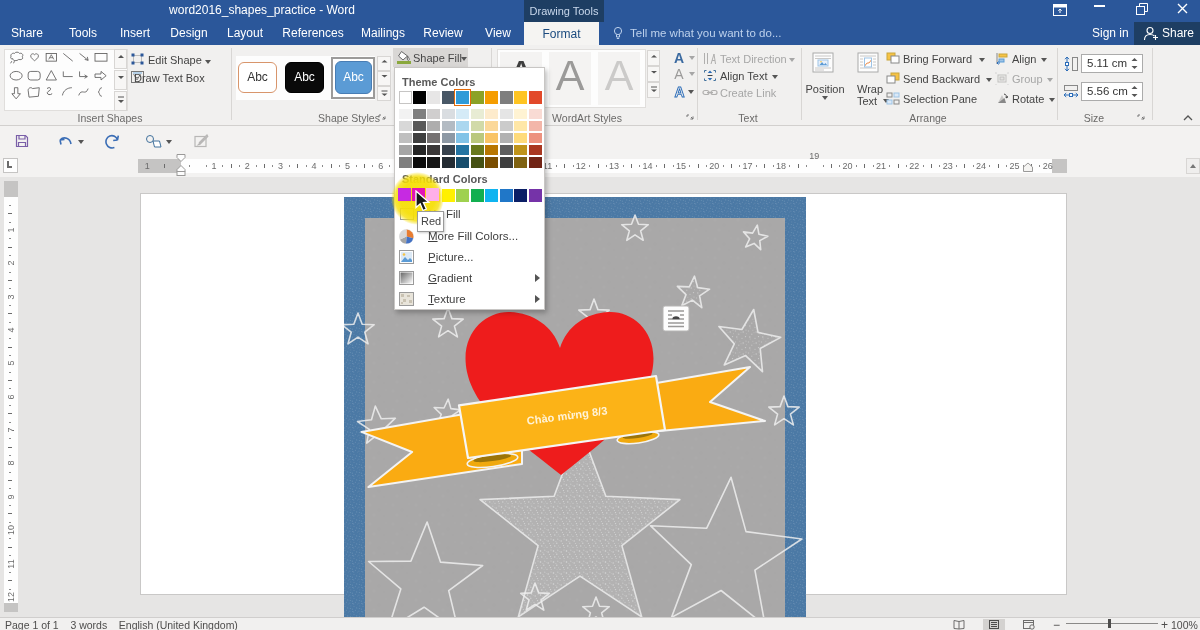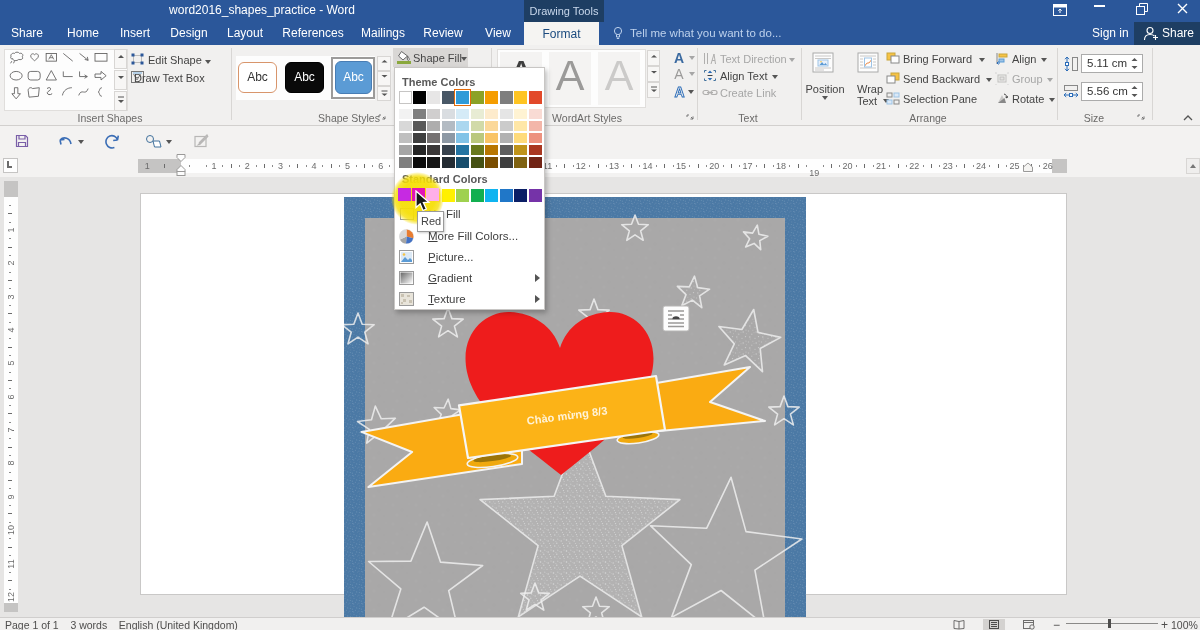--- a/index.html
+++ b/index.html
@@ -50,21 +50,21 @@
   </svg>
 <div class="abs" style="left:1094px;top:5px;width:11px;height:2px;background:#fff"></div>
 <svg class="abs" style="left:1136px;top:3px" width="12" height="12" viewBox="0 0 12 12">
 <rect x="0.5" y="3.5" width="8" height="8" fill="none" stroke="#fff"></rect>
     <path d="M3.5 3.5 L3.5 0.5 L11.5 0.5 L11.5 8.5 L8.5 8.5" fill="none" stroke="#fff"></path>
   </svg>
 <svg class="abs" style="left:1177px;top:3px" width="11" height="11" viewBox="0 0 11 11">
 <path d="M1 1 L10 10 M10 1 L1 10" stroke="#fff" stroke-width="1.4"></path>
   </svg>
 <div class="abs tab" style="left:10px;width:34px">Share</div>
-<div class="abs tab" style="left:62px;width:42px">Home</div>
+<div class="abs tab" style="left:62px;width:42px">Tools</div>
 <div class="abs tab" style="left:116px;width:38px">Insert</div>
 <div class="abs tab" style="left:168px;width:42px">Design</div>
 <div class="abs tab" style="left:224px;width:42px">Layout</div>
 <div class="abs tab" style="left:280px;width:66px">References</div>
 <div class="abs tab" style="left:358px;width:50px">Mailings</div>
 <div class="abs tab" style="left:420px;width:46px">Review</div>
 <div class="abs tab" style="left:482px;width:32px">View</div>
 <div class="abs" id="formattab">Format</div>
 <svg class="abs" id="bulb" viewBox="0 0 12 14">
     <g stroke="#bdd1ec" fill="none">
@@ -437,21 +437,21 @@
 <div class="abs" style="left:722.5px;top:165px;width:1px;height:2px;background:#8a8a8a"></div>
 <div class="abs" style="left:739.2px;top:165px;width:1px;height:2px;background:#8a8a8a"></div>
 <div class="abs ticknum" style="left:742.6px;top:161px;width:10px;text-align:center">17</div>
 <div class="abs" style="left:764.2px;top:164px;width:1px;height:4px;background:#6b6b6b"></div>
 <div class="abs" style="left:755.9px;top:165px;width:1px;height:2px;background:#8a8a8a"></div>
 <div class="abs" style="left:772.6px;top:165px;width:1px;height:2px;background:#8a8a8a"></div>
 <div class="abs ticknum" style="left:775.9px;top:161px;width:10px;text-align:center">18</div>
 <div class="abs" style="left:797.6px;top:164px;width:1px;height:4px;background:#6b6b6b"></div>
 <div class="abs" style="left:789.2px;top:165px;width:1px;height:2px;background:#8a8a8a"></div>
 <div class="abs" style="left:805.9px;top:165px;width:1px;height:2px;background:#8a8a8a"></div>
-<div class="abs ticknum" style="left:809.2px;top:168px;width:10px;text-align:left">19</div>
+<div class="abs ticknum" style="left:809.2px;top:151px;width:10px;text-align:left">19</div>
 <div class="abs" style="left:830.9px;top:164px;width:1px;height:4px;background:#6b6b6b"></div>
 <div class="abs" style="left:822.6px;top:165px;width:1px;height:2px;background:#8a8a8a"></div>
 <div class="abs" style="left:839.3px;top:165px;width:1px;height:2px;background:#8a8a8a"></div>
 <div class="abs ticknum" style="left:842.6px;top:161px;width:10px;text-align:right">20</div>
 <div class="abs" style="left:864.3px;top:164px;width:1px;height:4px;background:#6b6b6b"></div>
 <div class="abs" style="left:855.9px;top:165px;width:1px;height:2px;background:#8a8a8a"></div>
 <div class="abs" style="left:872.6px;top:165px;width:1px;height:2px;background:#8a8a8a"></div>
 <div class="abs ticknum" style="left:876.0px;top:161px;width:10px;text-align:center">21</div>
 <div class="abs" style="left:897.6px;top:164px;width:1px;height:4px;background:#6b6b6b"></div>
 <div class="abs" style="left:889.3px;top:165px;width:1px;height:2px;background:#8a8a8a"></div>

